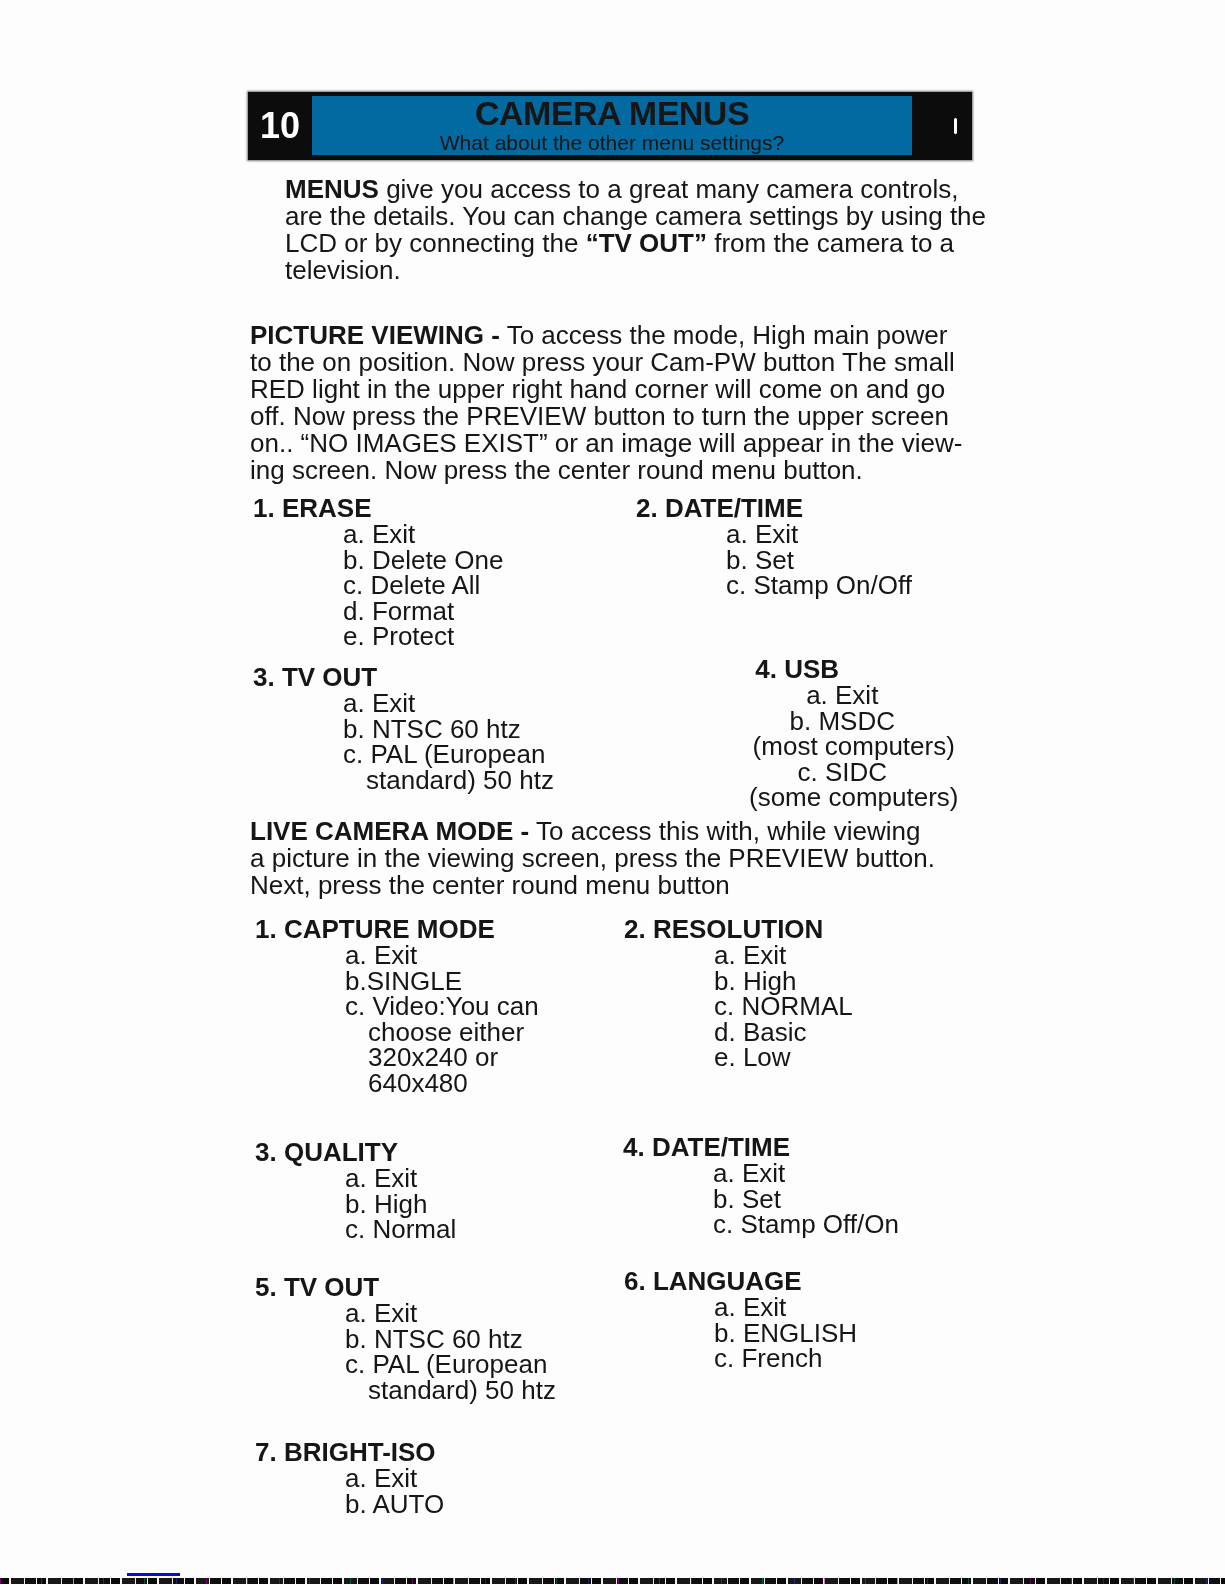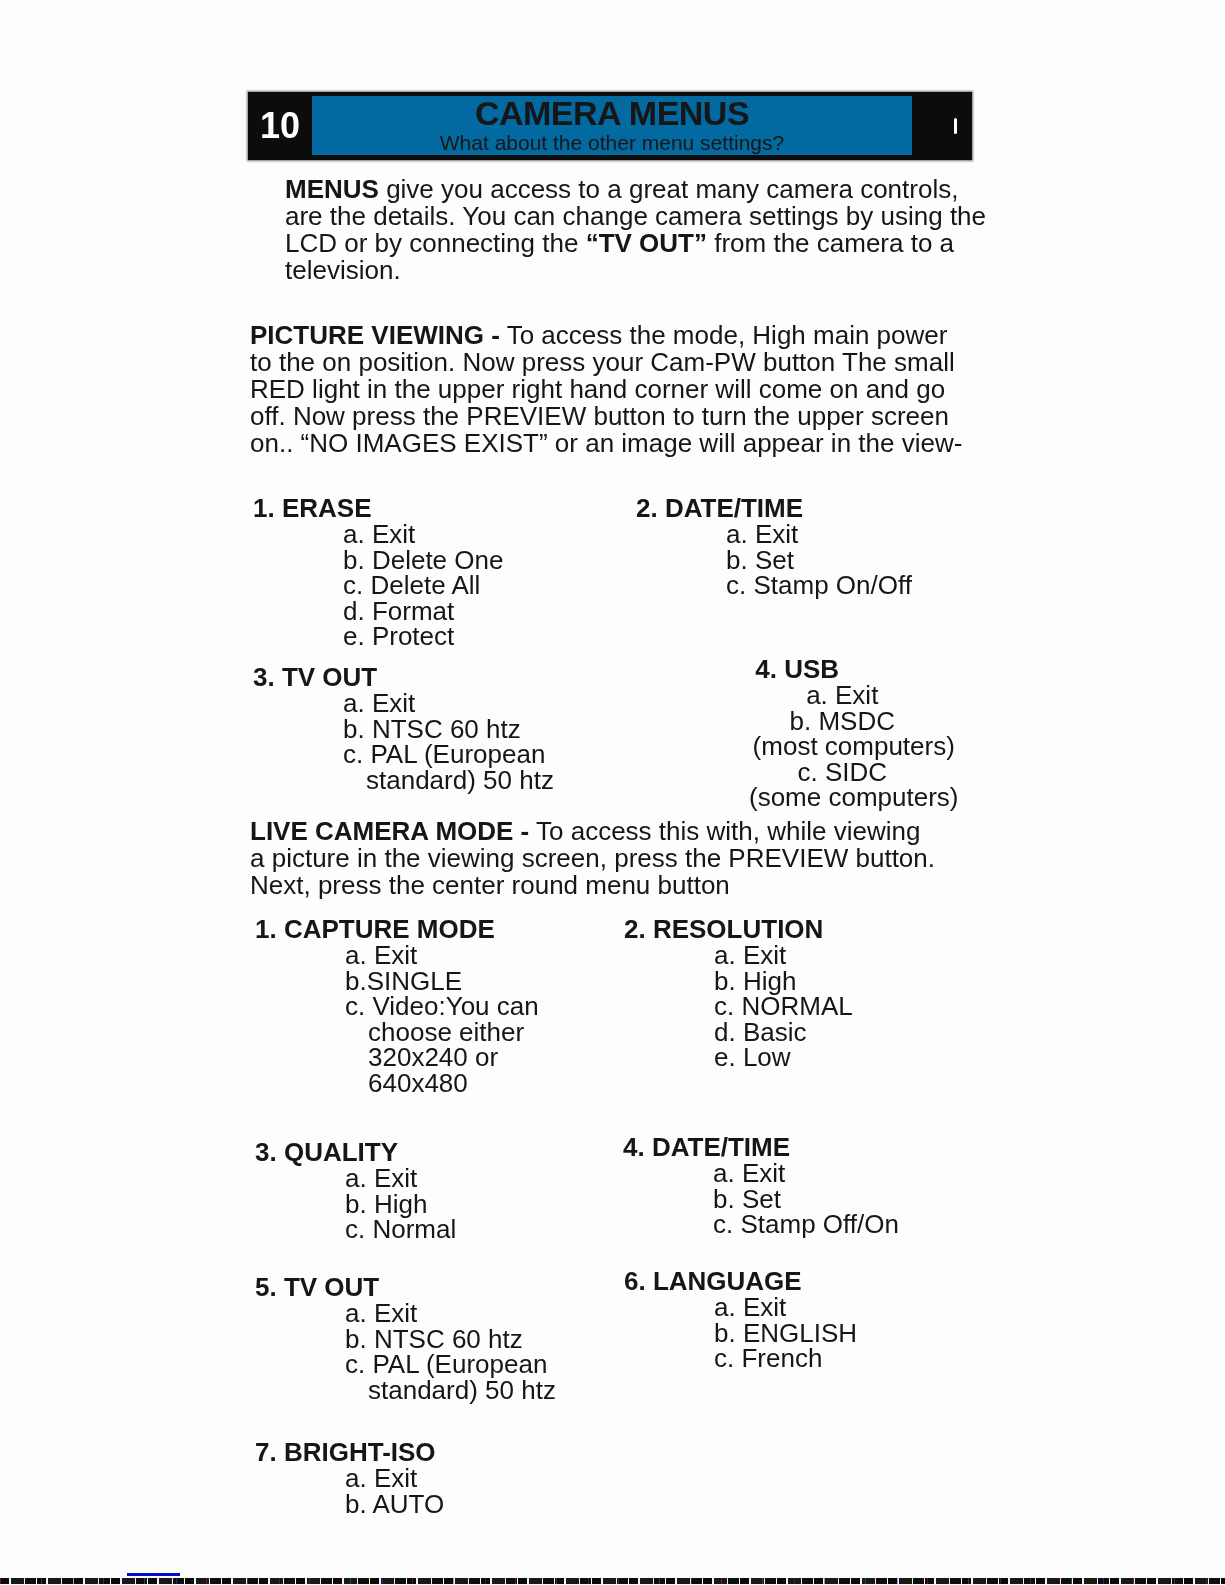--- a/index.html
+++ b/index.html
@@ -77,20 +77,21 @@
   <div class="ln"><span>LCD or by connecting the </span><span class="b">“TV OUT”</span><span> from the camera to a</span></div>
   <div class="ln">television.</div>
 </div>
 
 <div class="para" style="top:322px;">
   <div class="ln"><span class="b">PICTURE VIEWING -</span><span>  To access the mode, High main power</span></div>
   <div class="ln">to the on position. Now press your Cam-PW button The small</div>
   <div class="ln">RED light in the upper right hand corner will come on and go</div>
   <div class="ln">off. Now press the PREVIEW button to turn the upper screen</div>
   <div class="ln">on.. “NO IMAGES EXIST” or an image will appear in the view-</div>
+  <div class="ln">ing screen. Now press the center round menu button.</div>
 </div>
 
 <div class="menu-section" style="left:253px; top:495px;">
   <div class="menu-title">1. ERASE</div>
   <div>
       <div class="mi">a. Exit</div>
       <div class="mi">b. Delete One</div>
       <div class="mi">c. Delete All</div>
       <div class="mi">d. Format</div>
       <div class="mi">e. Protect</div>

